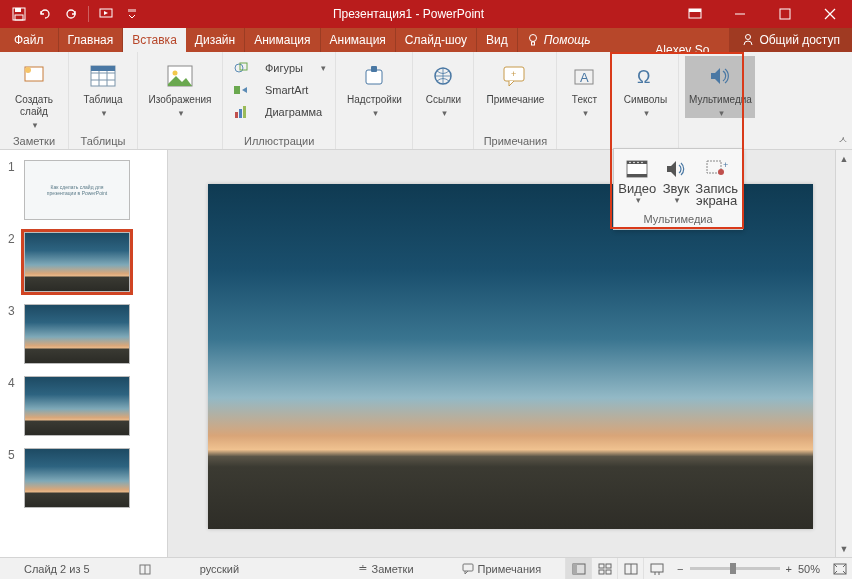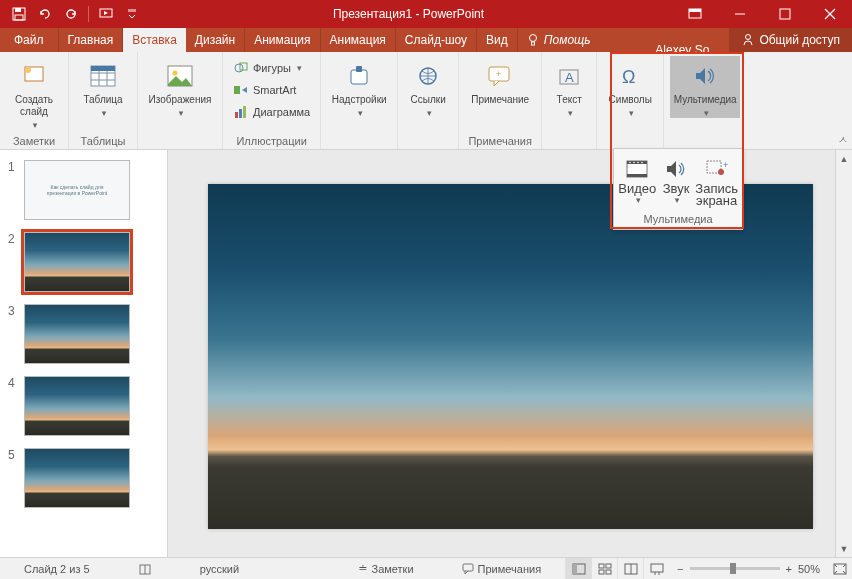--- a/index.html
+++ b/index.html
@@ -26,21 +26,21 @@
 
 
 .ribbon { height: 98px; background: #f1f1f1; border-bottom: 1px solid #d4d4d4; display: flex; position: relative; }
 .rgroup { display: flex; flex-direction: column; align-items: center; border-right: 1px solid #e1e1e1; padding: 4px 6px 0 6px; height: 100%; }
 .rgroup .controls { flex: 1; display: flex; align-items: flex-start; gap: 4px; }
 .rgroup .glabel { font-size: 11px; color: #666; padding-bottom: 2px; text-align: center; }
 .bigbtn { display: flex; flex-direction: column; align-items: center; justify-content: flex-start; width: 56px; padding-top: 4px; cursor: pointer; gap: 2px; }
 .bigbtn .icon { width: 32px; height: 32px; display: flex; align-items: center; justify-content: center; }
 .bigbtn .lbl { font-size: 10px; line-height: 12px; text-align: center; color: #444; }
 .smallcol { display: flex; flex-direction: column; gap: 2px; padding-top: 2px; }
-.smallbtn { display: flex; align-items: center; gap: 4px; font-size: 11px; padding: 2px 4px; cursor: pointer; }
+.smallbtn { display: flex; align-items: center; gap: 16px; font-size: 11px; padding: 2px 4px; cursor: pointer; }
 .smallbtn .sicon { width: 16px; height: 16px; display: flex; align-items: center; justify-content: center; }
 .dd { font-size: 9px; color: #666; margin-left: 2px; }
 .ribbon .collapse { position: absolute; right: 4px; bottom: 2px; cursor: pointer; font-size: 10px; color: #666; }
 
 
 .bigbtn.multimedia { width: 70px; background: #bfbfbf; }
 .mediadrop { position: absolute; top: 148px; left: 613px; width: 130px; background: #f7f7f7; border: 1px solid #c8c8c8; box-shadow: 1px 2px 4px rgba(0,0,0,0.15); z-index: 5; }
 .mediadrop .row { display: flex; padding: 6px 4px 0 4px; gap: 0; }
 .mediadrop .mitem { flex: 1; display: flex; flex-direction: column; align-items: center; cursor: pointer; padding: 2px 0; }
 .mediadrop .mitem .micon { width: 24px; height: 24px; display: flex; align-items: center; justify-content: center; }

